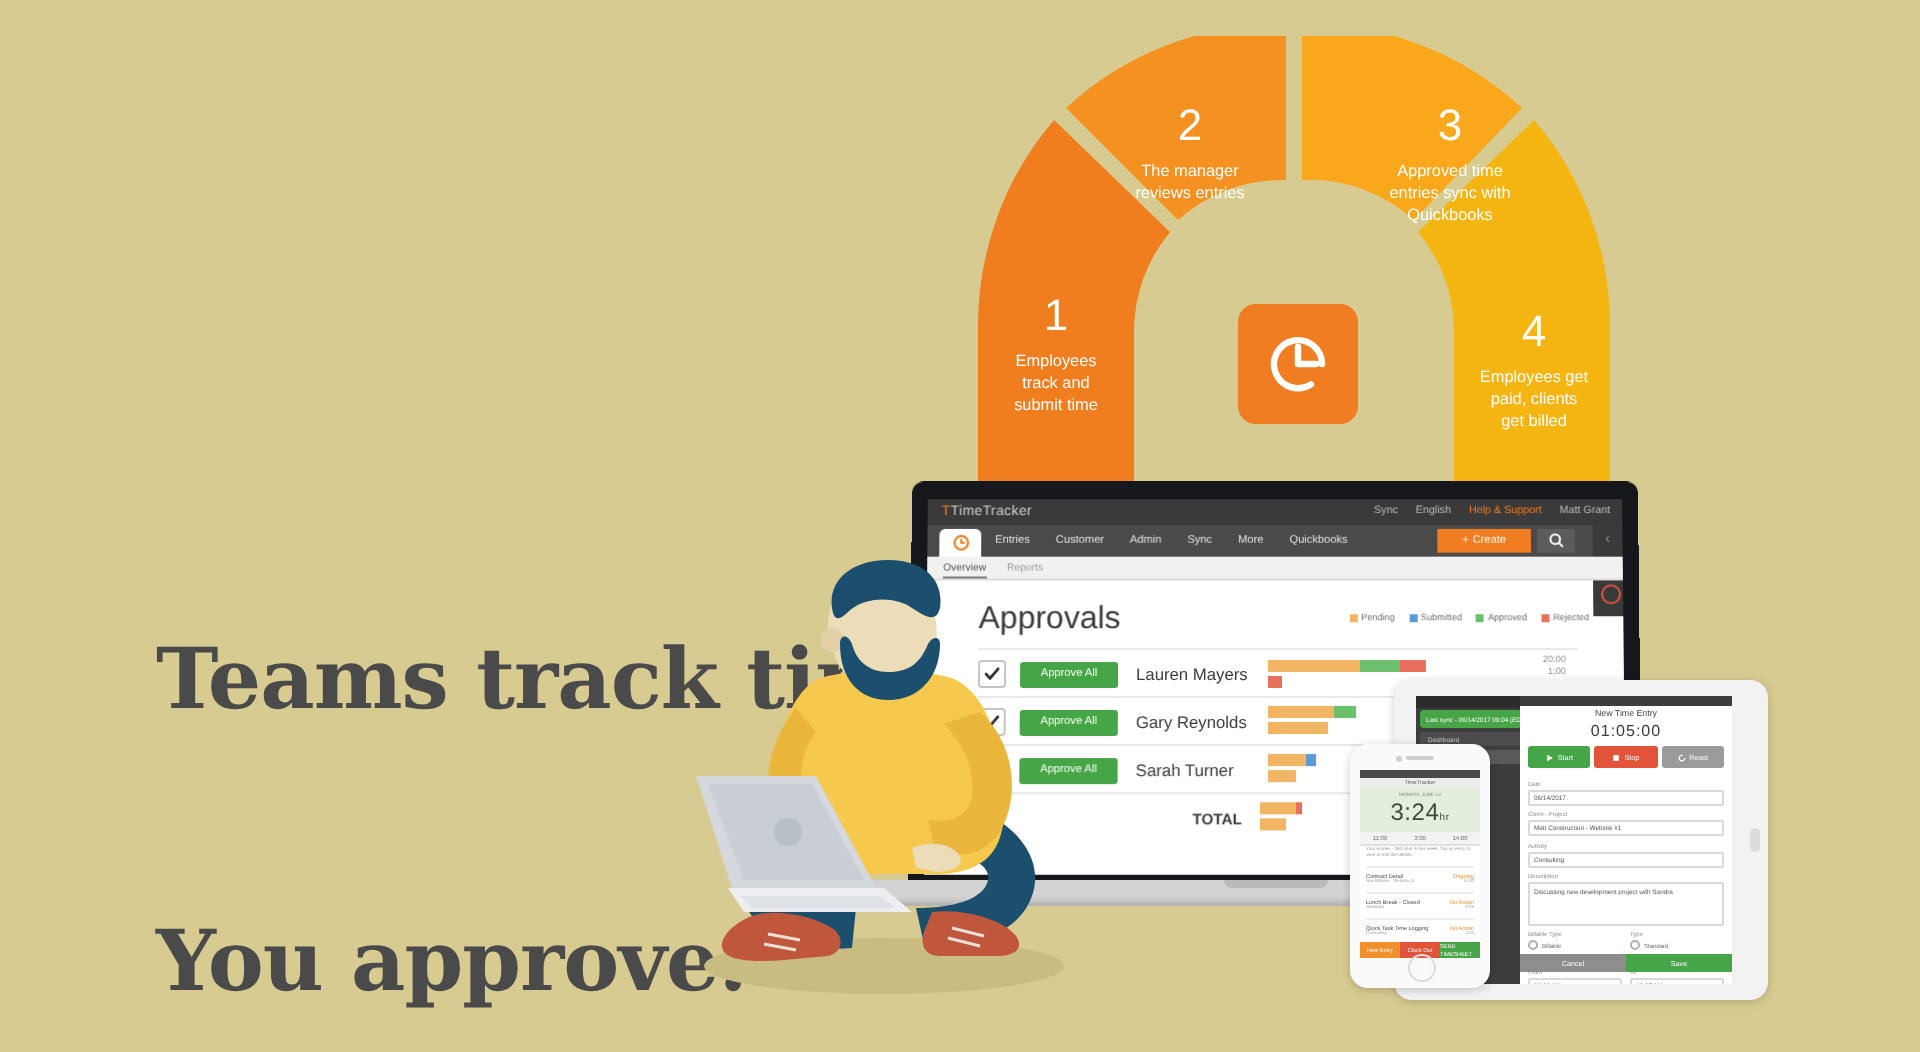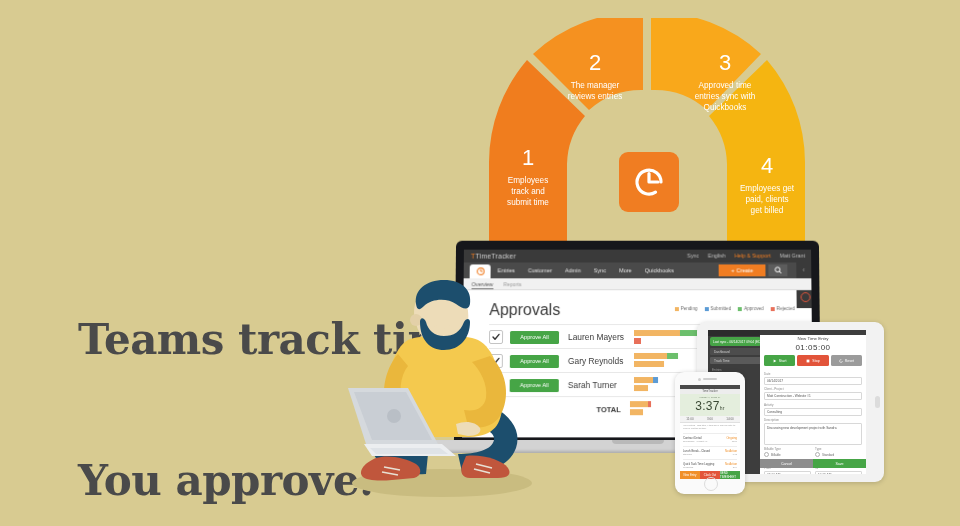--- a/index.html
+++ b/index.html
@@ -154,21 +154,21 @@
   .row-total{
     position:absolute;right:6px;top:2px;text-align:right;font-size:4.6px;color:#8d8d8d;line-height:6px;
   }
   .total-label{
     font-size:7.6px;color:#3b3b3b;font-weight:bold;width:132px;text-align:right;
     margin-right:9px;flex:none;
   }
 
   
   #tablet{
-    position:absolute;left:697px;top:322px;width:187px;height:160px;
+    position:absolute;left:697px;top:340px;width:187px;height:160px;
     background:#f2f2f2;border-radius:9px;
     box-shadow:0 1px 5px rgba(0,0,0,.18);
   }
   .tab-screen{
     position:absolute;left:11px;top:8px;width:158px;height:144px;background:#fff;overflow:hidden;
   }
   .tab-home{
     position:absolute;right:4px;top:50%;margin-top:-6px;width:5px;height:12px;
     background:#dcdcdc;border-radius:3px;
   }
@@ -598,21 +598,21 @@
   </div>
 
   <div id="phone">
     <div class="ph-cam"></div>
     <div class="ph-speaker"></div>
     <div class="ph-screen">
       <div class="ph-status"></div>
       <div class="ph-head">TimeTracker</div>
       <div class="ph-timer-wrap">
         <div class="ph-sub">MONDAY, JUNE 14</div>
-        <div class="ph-timer"><span>3:37</span><small>hr</small></div>
+        <div class="ph-timer"><span>3:24</span><small>hr</small></div>
       </div>
       <div class="ph-trow">
         <div>11:00</div>
         <div>3:00</div>
         <div>14:00</div>
       </div>
       <div class="ph-note">Your entries - 285 total, 9 this week. Tap an entry to view or edit the details.</div>
 
       <div class="ph-item i1">
         <div class="l"><span>Contract Detail</span><em>Non Billable - Website #1</em></div>

